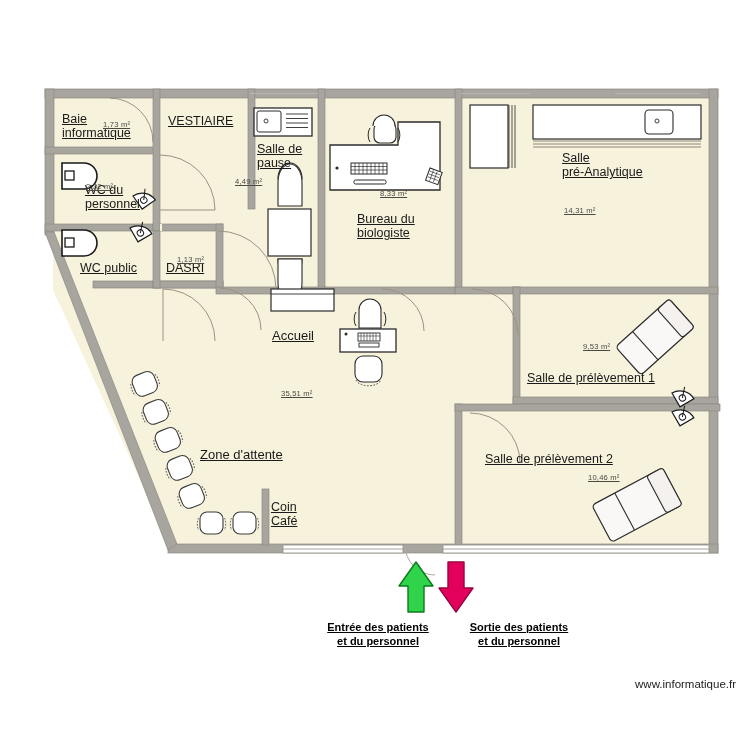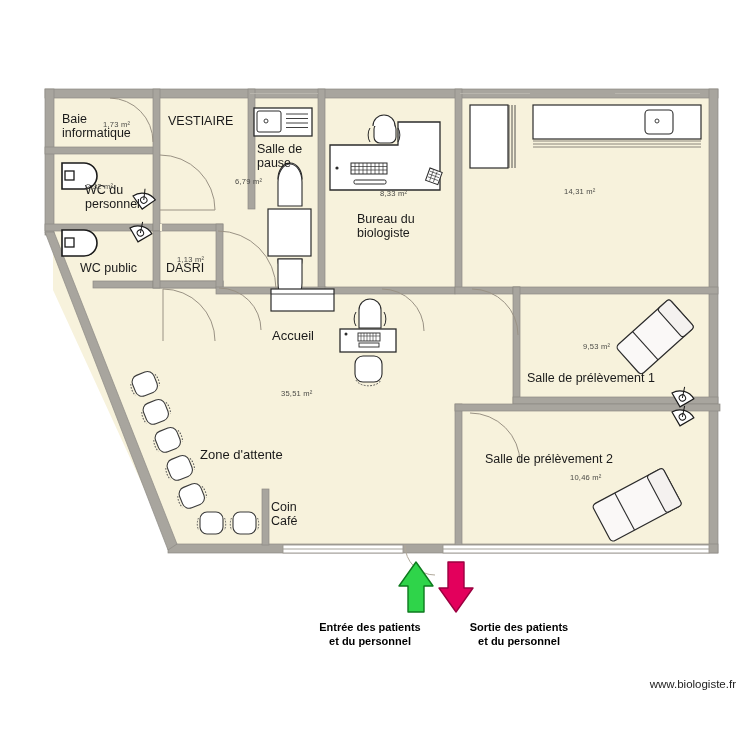--- a/index.html
+++ b/index.html
@@ -1,20 +1,20 @@
 <!DOCTYPE html>
 <html><head>
 <meta charset="utf-8">
 <title>Plan</title>
 <style>
   html,body{margin:0;padding:0;background:#ffffff;}
   body{width:750px;height:750px;font-family:"Liberation Sans",sans-serif;overflow:hidden;position:relative;}
   #stage{position:absolute;left:0;top:0;width:750px;height:750px;background:#fff;}
   svg#plan{position:absolute;left:0;top:0;}
-  .lbl{position:absolute;color:#1a1a1a;white-space:pre;line-height:1.12;}
+  .lbl{position:absolute;color:#1a1a1a;white-space:pre;line-height:1.12;text-decoration:underline;}
   .roomname{font-size:12.5px;}
   .roomname.big{font-size:13px;}
   .area{font-size:7.6px;color:#4a4a46;letter-spacing:.2px;}
   .flowlbl{font-size:11px;font-weight:bold;color:#000;line-height:1.25;text-align:center;}
   .watermark{position:absolute;right:14px;top:678px;font-size:11.5px;color:#222;}
 </style>
 </head>
 <body>
 
 <div id="stage">
@@ -309,42 +309,44 @@
 
 <div class="lbl roomname" style="left:80px;top:261px;">WC public</div>
 
 <div class="lbl roomname" style="left:166px;top:261px;">DASRI</div>
 <div class="lbl area" style="left:177px;top:248px;margin-top:8px;">1,13 m²</div>
 
 <div class="lbl roomname" style="left:168px;top:114px;">VESTIAIRE</div>
 
 <div class="lbl roomname" style="left:257px;top:142px;">Salle de
 pause</div>
-<div class="lbl area" style="left:235px;top:178px;">6,79 m²</div>
+<div class="lbl area" style="left:235px;top:178px;">4,49 m²</div>
 
 <div class="lbl roomname" style="left:357px;top:212px;">Bureau du
 biologiste</div>
 <div class="lbl area" style="left:380px;top:190px;">8,33 m²</div>
 
-<div class="lbl area" style="left:564px;top:188px;">14,31 m²</div>
+<div class="lbl roomname" style="left:562px;top:151px;">Salle
+pré-Analytique</div>
+<div class="lbl area" style="left:564px;top:207px;">14,31 m²</div>
 
 <div class="lbl roomname" style="left:527px;top:371px;">Salle de prélèvement 1</div>
 <div class="lbl area" style="left:583px;top:343px;">9,53 m²</div>
 
 <div class="lbl roomname" style="left:485px;top:452px;">Salle de prélèvement 2</div>
-<div class="lbl area" style="left:570px;top:474px;text-align:right;">10,46 m²</div>
+<div class="lbl area" style="left:588px;top:474px;text-align:right;">10,46 m²</div>
 
 <div class="lbl roomname big" style="left:272px;top:329px;">Accueil</div>
 
 <div class="lbl roomname big" style="left:200px;top:448px;">Zone d'attente</div>
 <div class="lbl area" style="left:281px;top:390px;">35,51 m²</div>
 
 <div class="lbl roomname" style="left:271px;top:500px;">Coin
 Café</div>
 
-<div class="lbl flowlbl" style="left:300px;top:621px;width:140px;">Entrée des patients
+<div class="lbl flowlbl" style="left:308px;top:621px;width:140px;">Entrée des patients
 et du personnel</div>
 <div class="lbl flowlbl" style="left:443px;top:621px;width:152px;">Sortie des patients
 et du personnel</div>
 
-<div class="watermark">www.biologiste.fr</div>
+<div class="watermark">www.informatique.fr</div>
 
 </div>
 
 </body></html>

